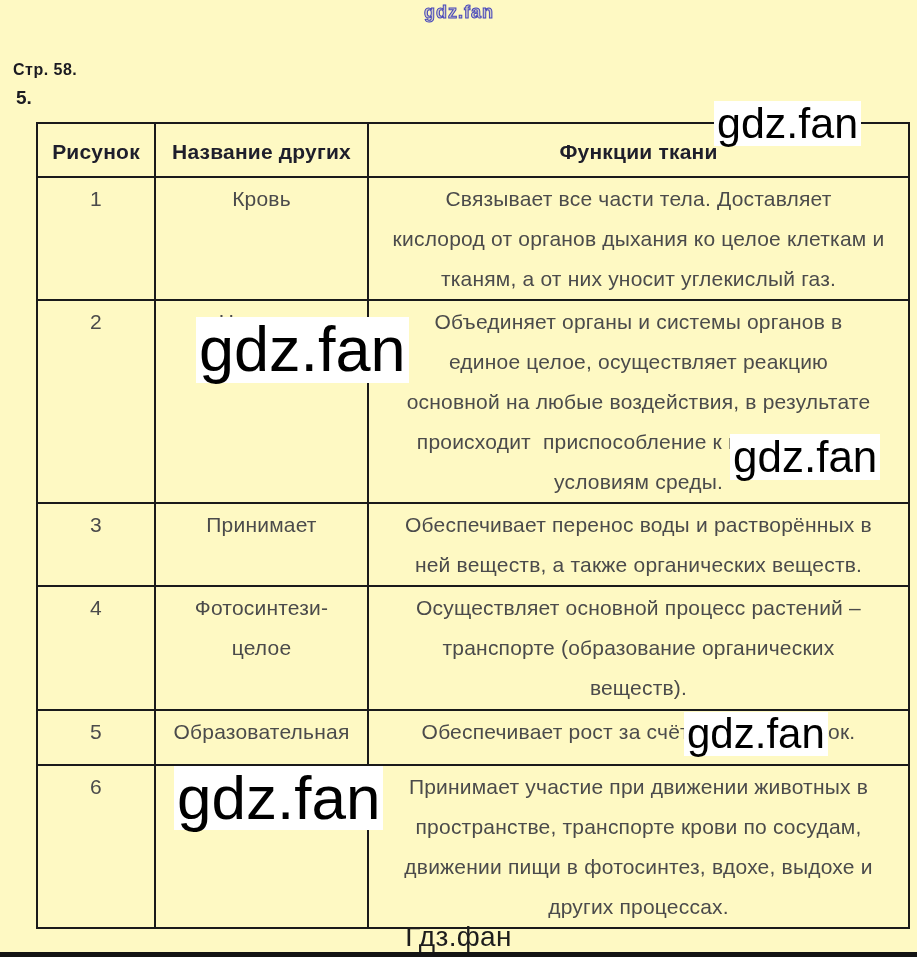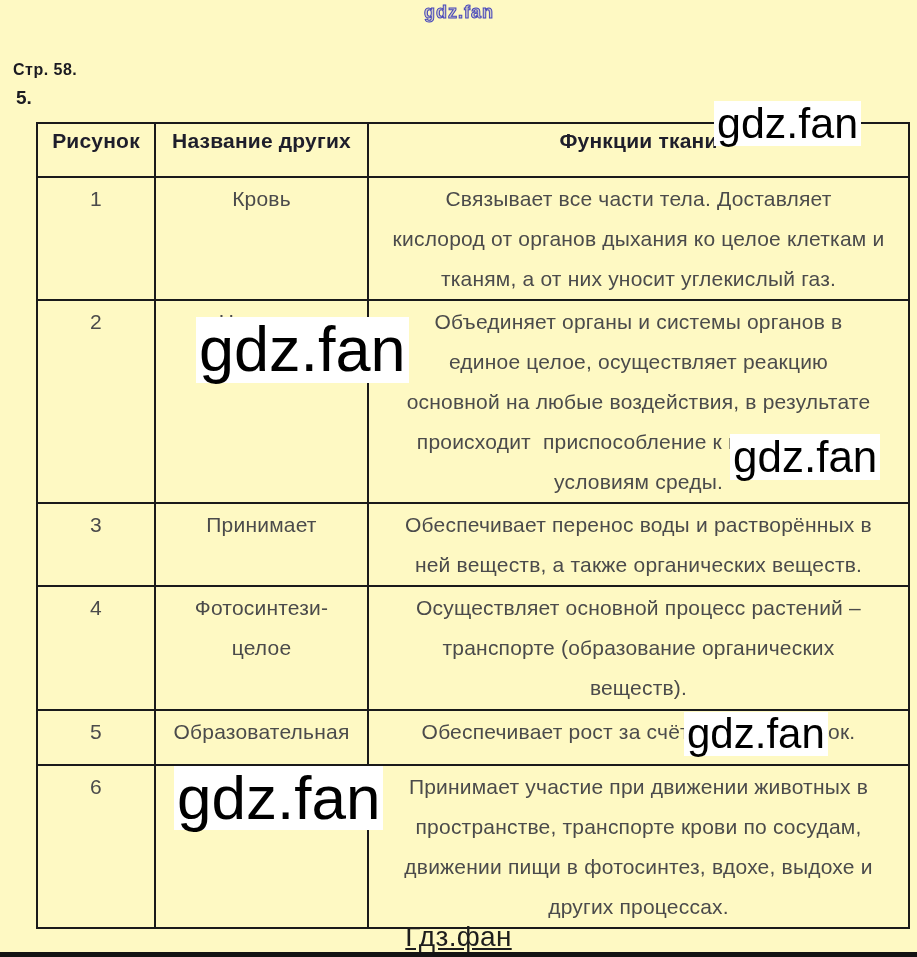--- a/index.html
+++ b/index.html
@@ -48,21 +48,21 @@
   }
   .answer-table th, .answer-table td {
     border: 2px solid #1a1a1a;
     vertical-align: top;
     text-align: center;
     white-space: pre-wrap;
     overflow: hidden;
   }
   .answer-table th {
     height: 54px;
-    padding-top: 4px;
+    padding-top: 15px;
     font-size: 21px;
     font-weight: bold;
     color: #1e1e2b;
     line-height: 26px;
     letter-spacing: 0.2px;
   }
   .answer-table td {
     font-size: 21px;
     color: #4b4b4b;
     line-height: 40px;
@@ -93,21 +93,20 @@
   .wm-row6-left    { left: 174px; top: 766px; font-size: 62px; }
 
   .footer-brand {
     position: absolute;
     left: 0; top: 921px;
     width: 917px;
     text-align: center;
     font-size: 28px;
     color: #1d1d1d;
     letter-spacing: 0.3px;
-    text-decoration: underline;
   }
   .bottom-bar {
     position: absolute;
     left: 0; top: 952px;
     width: 917px; height: 5px;
     background: #141414;
   }
 </style>
 </head>
 <body>

